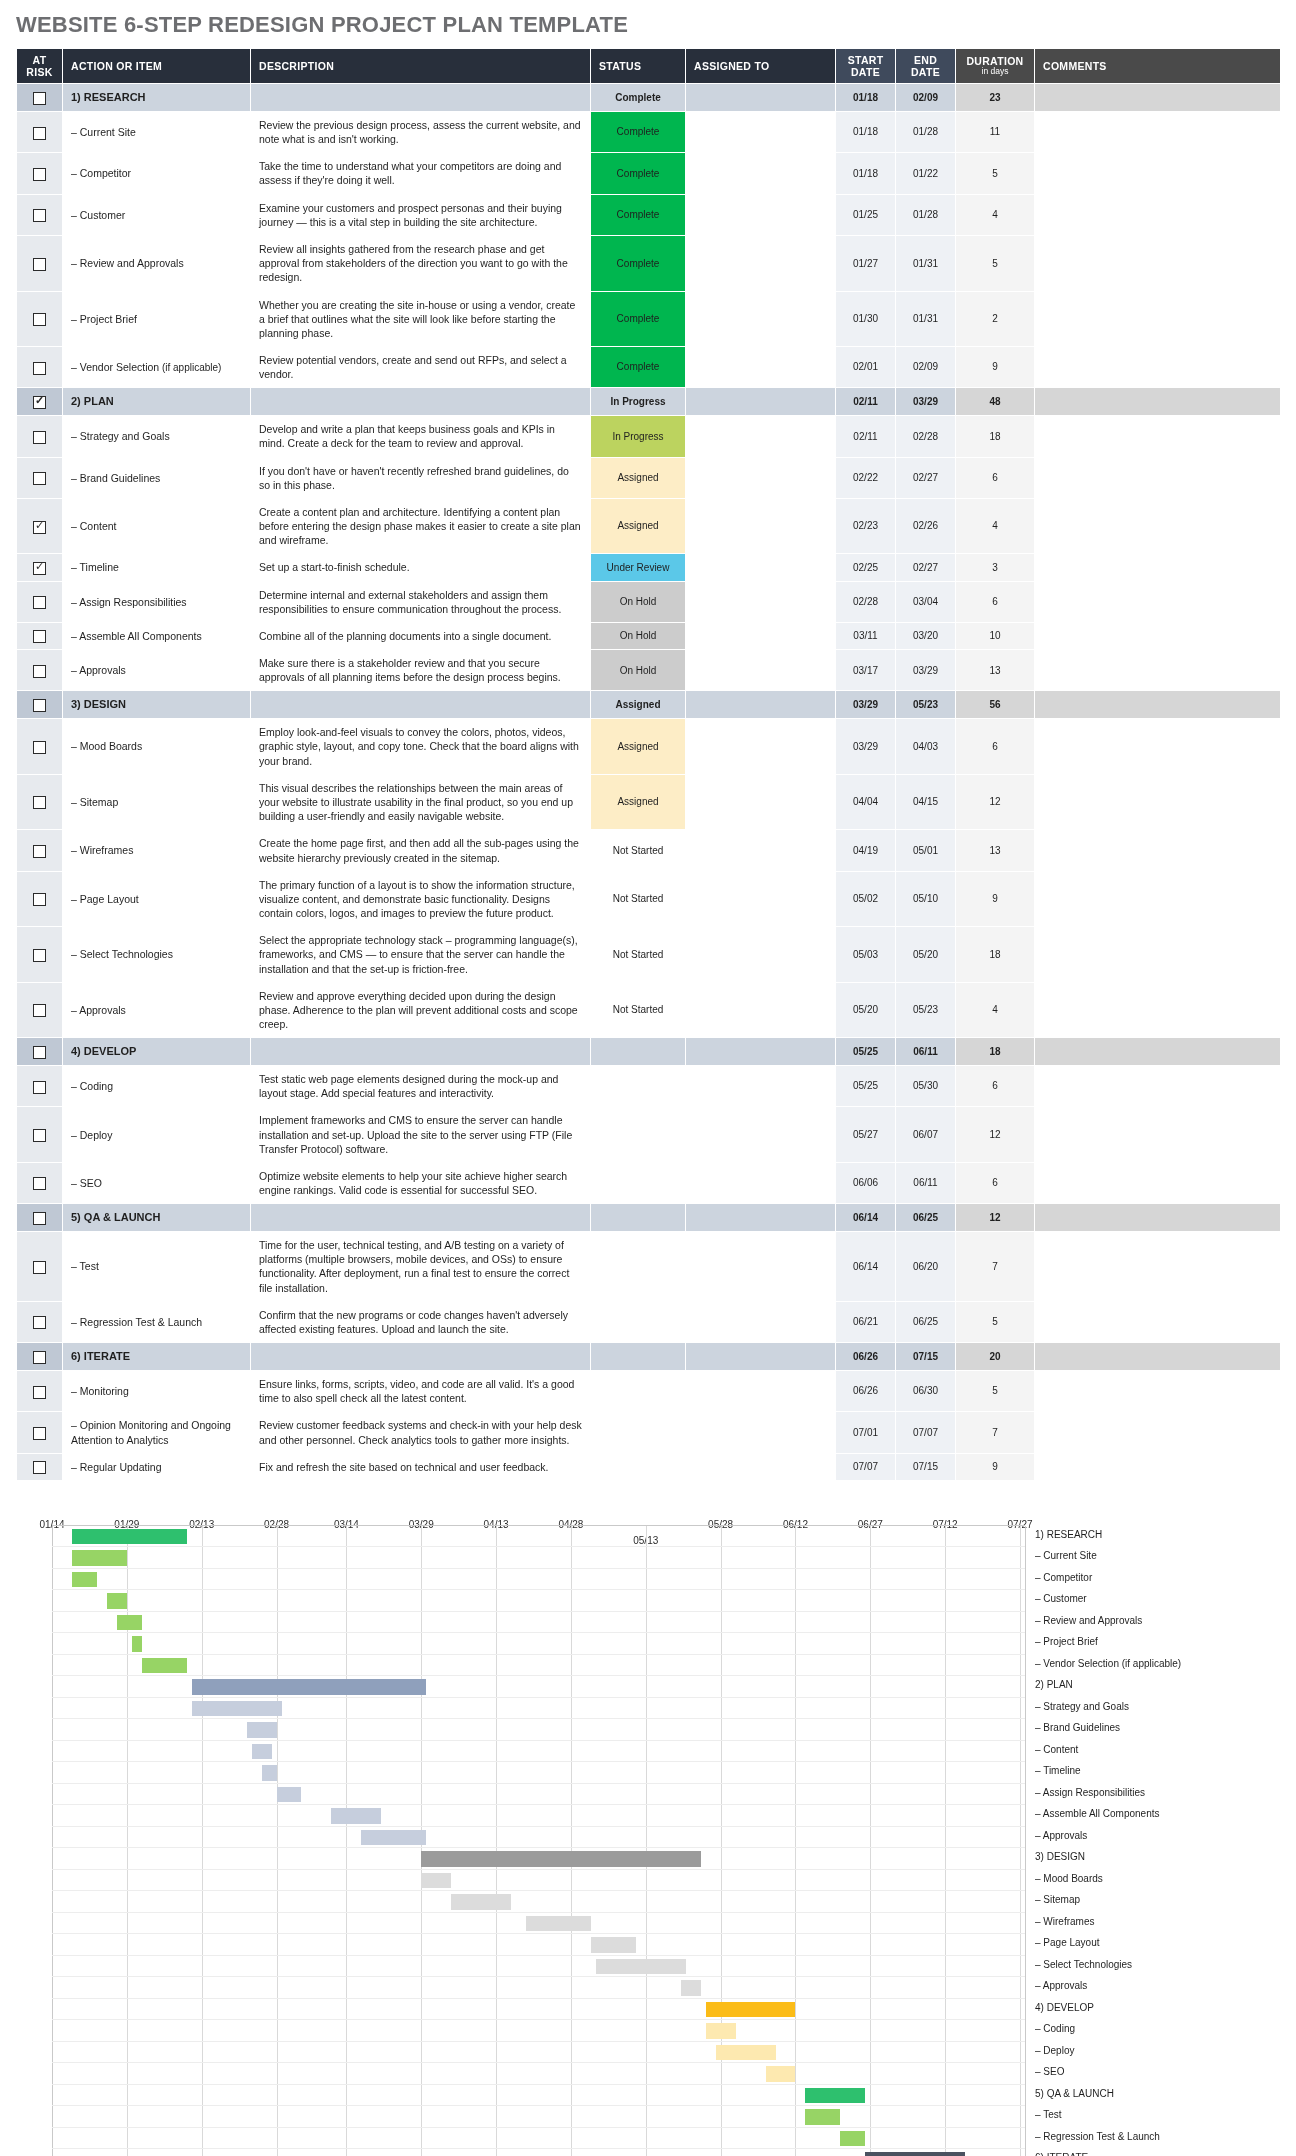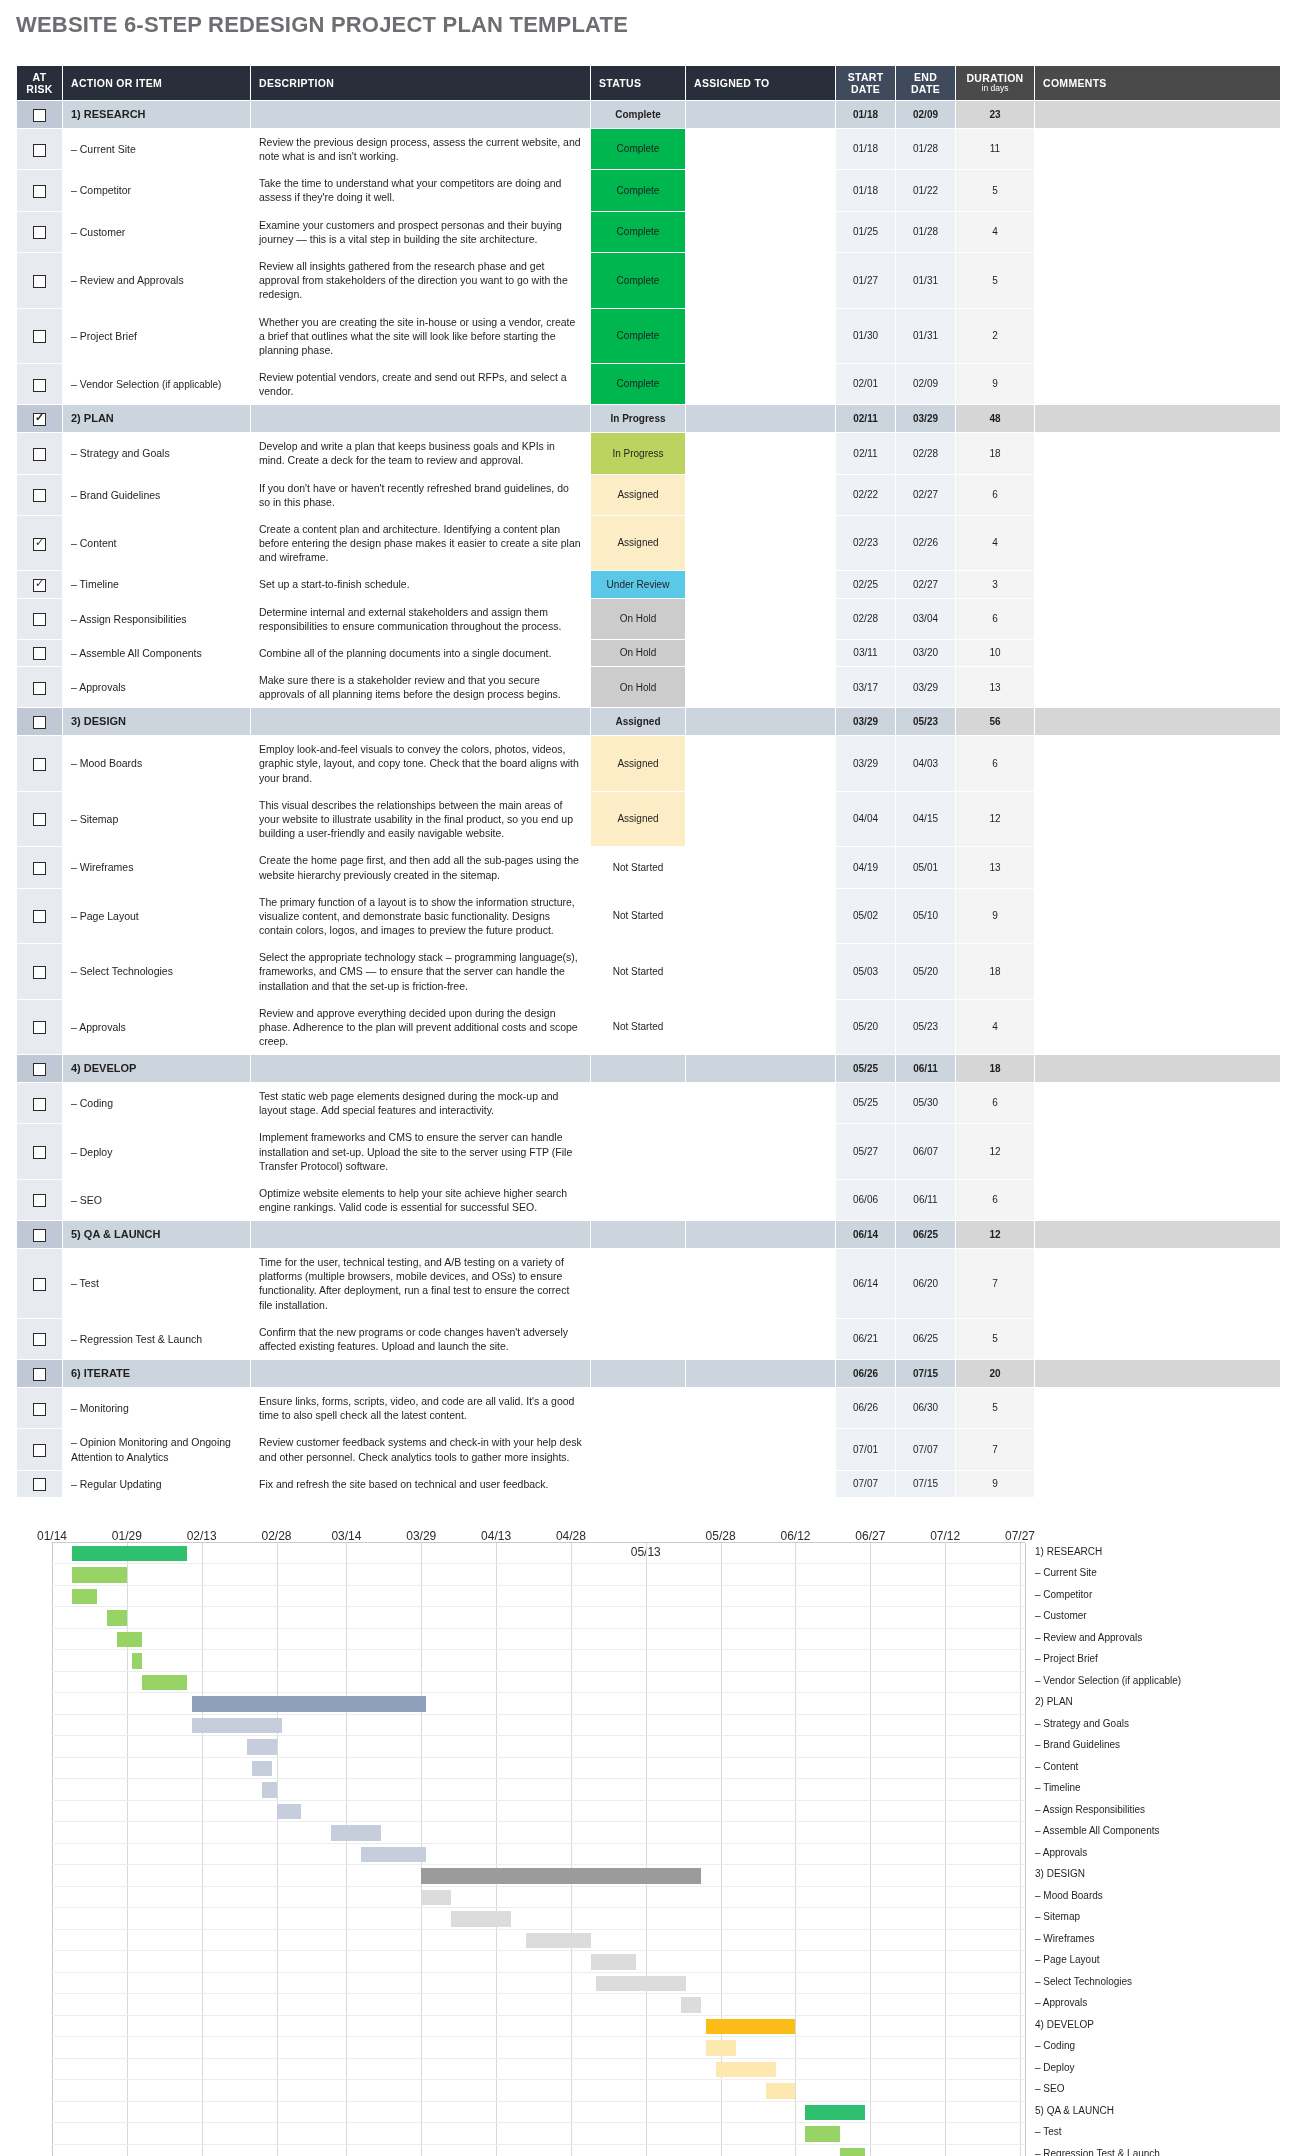--- a/index.html
+++ b/index.html
@@ -12,21 +12,21 @@
     -webkit-font-smoothing:antialiased;
   }
   .page { width:1296px; padding:0; }
 
   
   .title {
     font-size:22px;
     font-weight:bold;
     letter-spacing:0.2px;
     color:#6d6e71;
-    padding:12px 0 27px 16px;
+    padding:12px 0 10px 16px;
   }
 
   
   table.plan {
     border-collapse:collapse;
     table-layout:fixed;
     width:1265px;
     margin-left:16px;
     font-size:10.5px;
   }
@@ -104,22 +104,22 @@
     width:1265px;
   }
   .axis {
     position:relative;
     height:22px;
     margin-left:36px;
     margin-right:256px;
   }
   .axis .tick-label {
     position:absolute;
-    top:9px;
-    font-size:12px;
+    top:16px;
+    font-size:10px;
     color:#2b2b2b;
     transform:translateX(-50%);
     white-space:nowrap;
   }
   .chart {
     position:relative;
     margin-left:36px;
     margin-right:256px;
     border-top:1px solid #c9c9c9;
     border-bottom:1px solid #c9c9c9;

